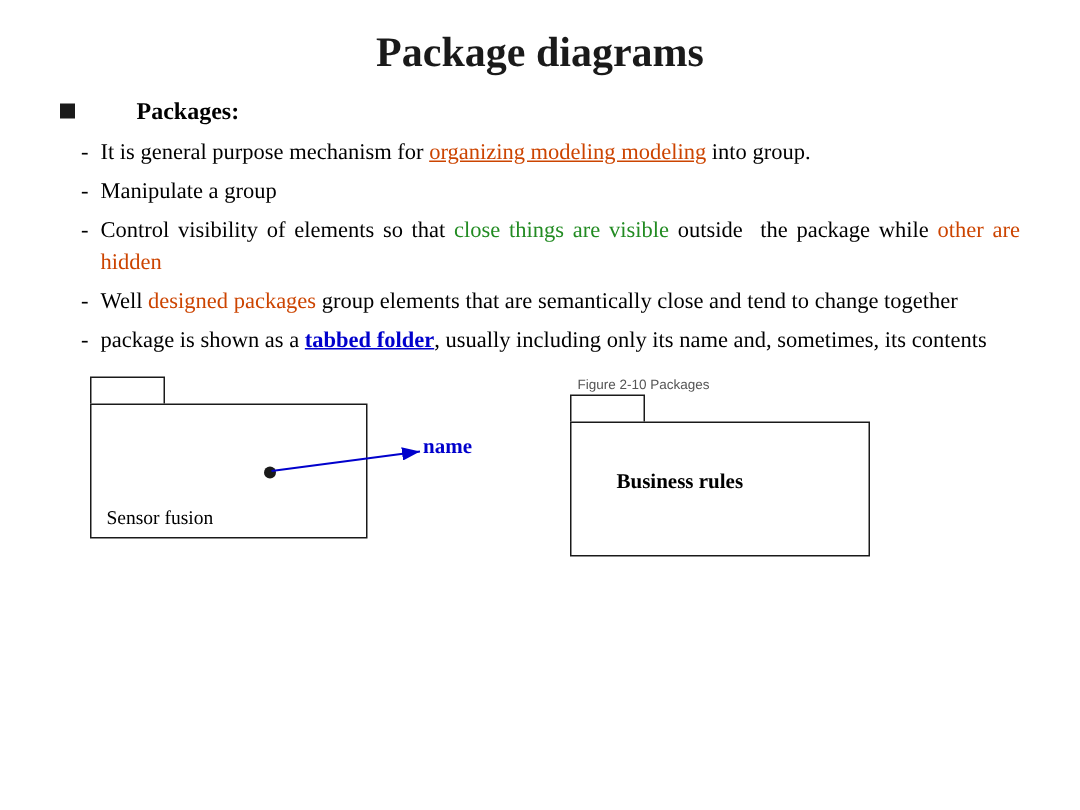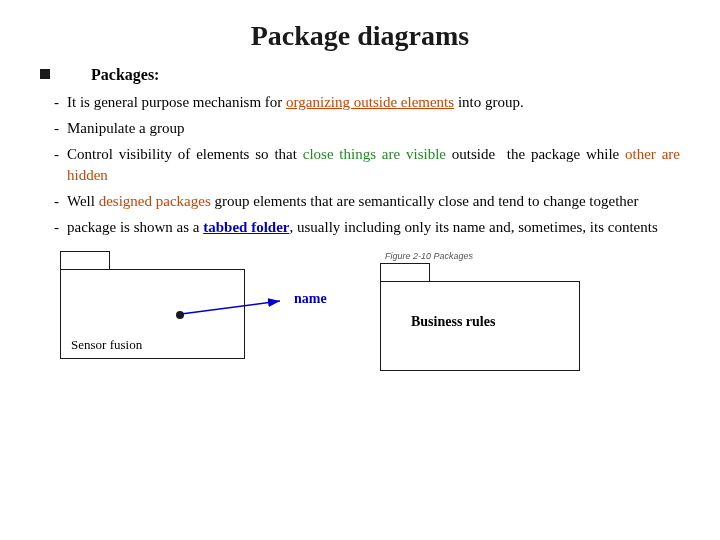--- a/index.html
+++ b/index.html
@@ -134,40 +134,39 @@
       color: #0000cc;
       font-family: 'Times New Roman', Times, serif;
     }
 
     
     .figure-label {
       position: absolute;
       font-size: 9px;
       color: #555;
       font-family: Arial, sans-serif;
-      font-style: italic;
     }
   </style>
 </head>
 <body>
 
 <div class="page">
   <h1>Package diagrams</h1>
 
   <div class="bullet-header">
     <div class="bullet-square"></div>
     <span class="bullet-header-text">Packages:</span>
   </div>
 
   <div class="list-items">
 
     <div class="list-item">
       <span class="dash">-</span>
       <span class="item-text">
-        It is general purpose mechanism for <span class="orange-underline">organizing outside elements</span> into group.
+        It is general purpose mechanism for <span class="orange-underline">organizing modeling modeling</span> into group.
       </span>
     </div>
 
     <div class="list-item">
       <span class="dash">-</span>
       <span class="item-text">Manipulate a group</span>
     </div>
 
     <div class="list-item">
       <span class="dash">-</span>
@@ -206,21 +205,21 @@
       <svg class="arrow-svg" style="left:0px; top:0px; width:290px; height:130px;">
 
         <line x1="121" y1="63" x2="220" y2="50" stroke="#0000cc" stroke-width="1.5" marker-end="url(#arrowhead)"></line>
         <defs>
           <marker id="arrowhead" markerWidth="8" markerHeight="6" refX="8" refY="3" orient="auto">
             <polygon points="0 0, 8 3, 0 6" fill="#0000cc"></polygon>
           </marker>
         </defs>
       </svg>
 
-      <span class="name-label" style="left:222px; top:40px;margin-left:12px;">name</span>
+      <span class="name-label" style="left:222px; top:40px;">name</span>
     </div>
 
     <div class="diagram-right">
 
       <span class="figure-label" style="left:5px; top:0px;">Figure 2-10 Packages</span>
 
       <div class="pkg-tab" style="left:0px; top:12px; width:50px; height:20px;"></div>
 
       <div class="pkg-body" style="left:0px; top:30px; width:200px; height:90px;font-weight:bold;">
 

